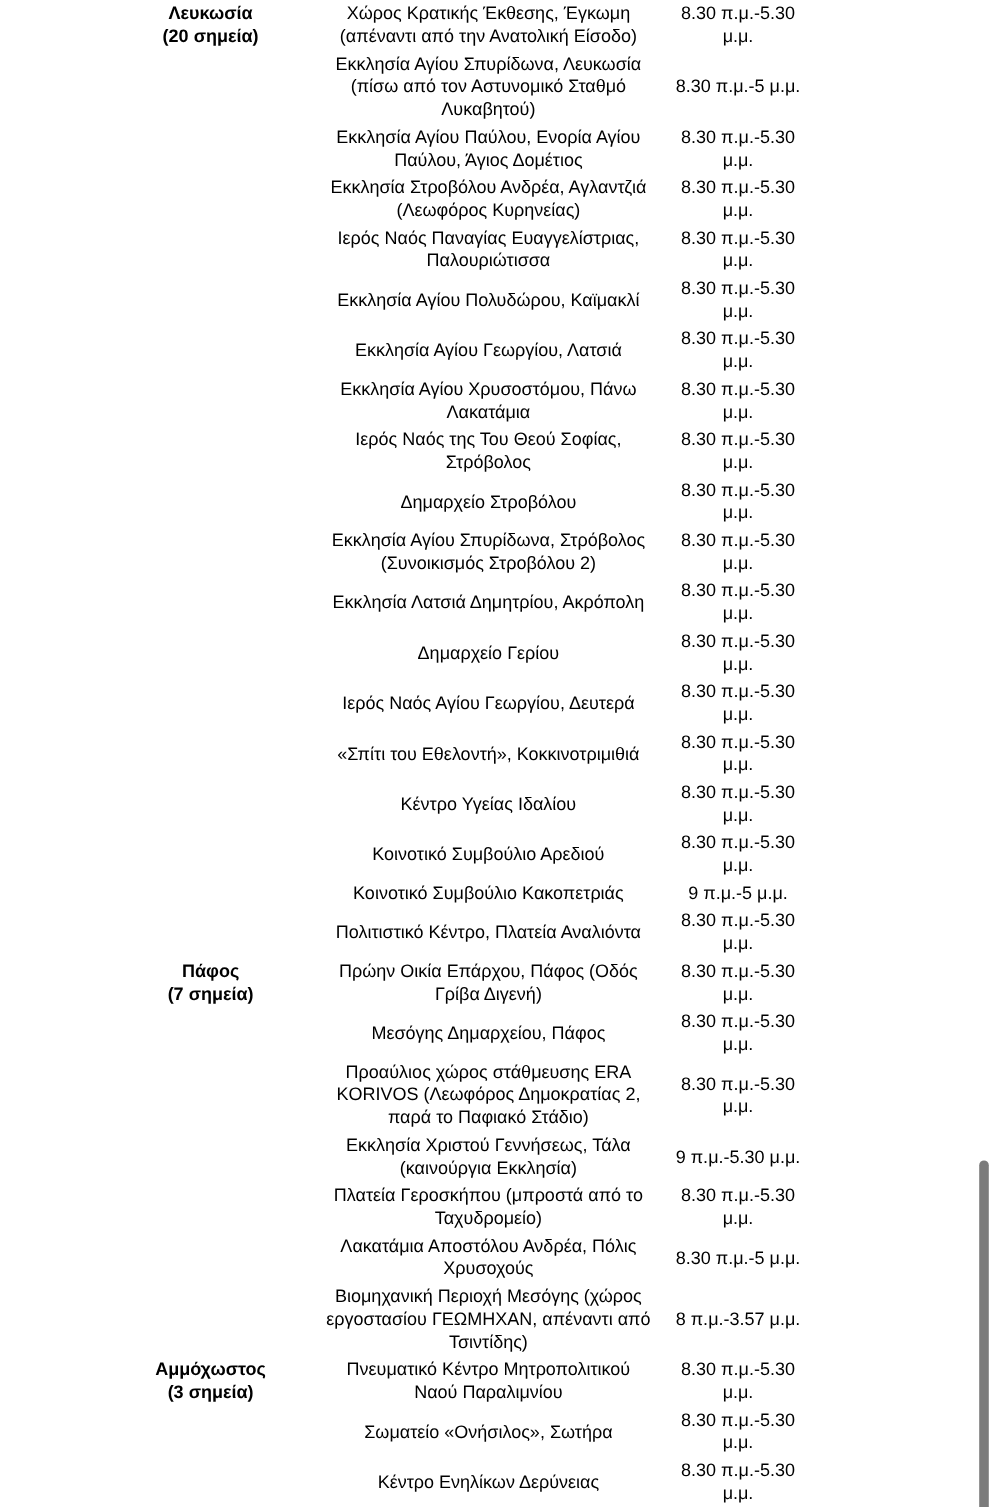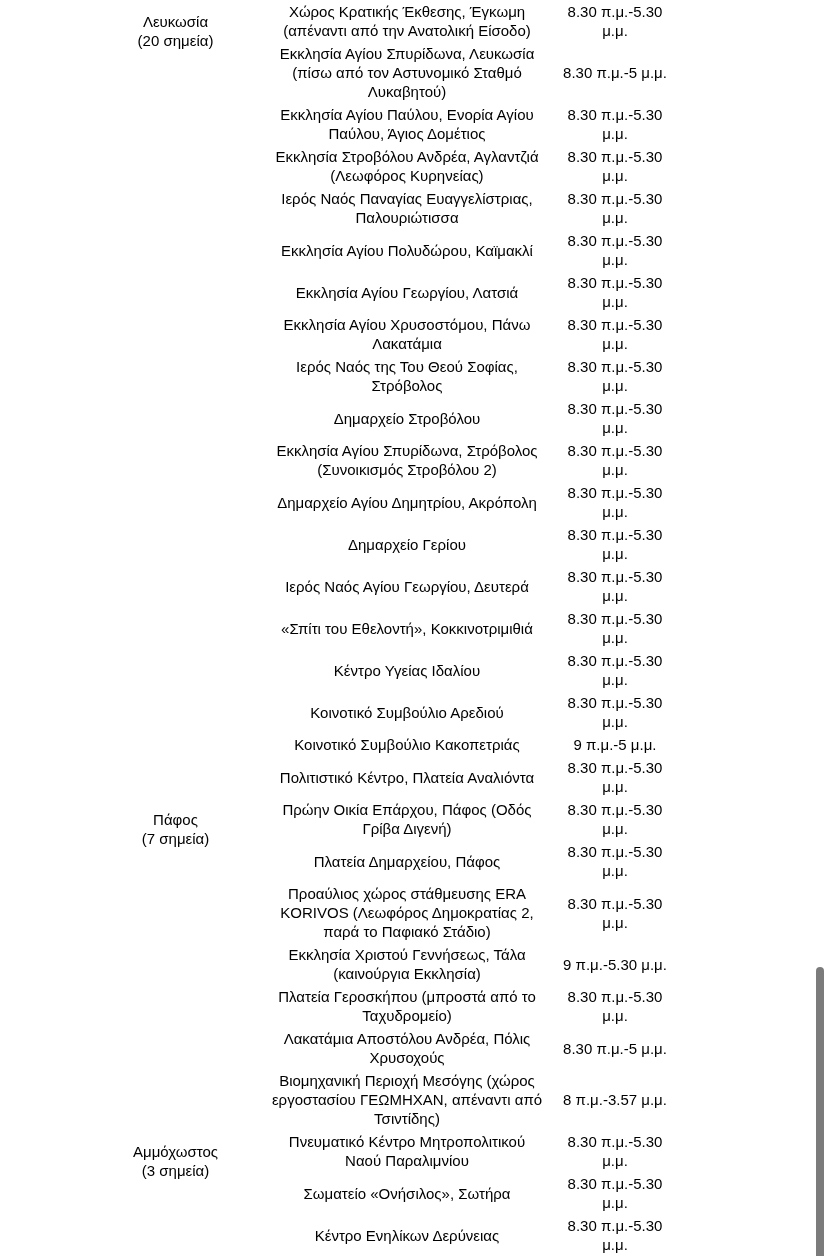--- a/index.html
+++ b/index.html
@@ -26,23 +26,23 @@
   col.c-hours { width: 128px; }
   td {
     font-size: 15px;
     line-height: 19px;
     text-align: center;
     vertical-align: middle;
     padding: 2px 8px;
     word-wrap: break-word;
   }
   td.region-cell {
-    font-weight: normal;
+    font-weight: bold;
     vertical-align: top;
-    padding-top: 12px;
+    padding-top: 2px;
   }
   .scrollbar-track {
     position: absolute;
     top: 0;
     right: 0;
     width: 16px;
     height: 1256px;
     background: transparent;
   }
   .scrollbar-thumb {
@@ -106,21 +106,21 @@
   </tr>
       <tr>
     <td class="loc-cell">Δημαρχείο Στροβόλου</td>
     <td class="hrs-cell">8.30 π.μ.-5.30 μ.μ.</td>
   </tr>
       <tr>
     <td class="loc-cell">Εκκλησία Αγίου Σπυρίδωνα, Στρόβολος (Συνοικισμός Στροβόλου 2)</td>
     <td class="hrs-cell">8.30 π.μ.-5.30 μ.μ.</td>
   </tr>
       <tr>
-    <td class="loc-cell">Δημαρχείο Αγίου Δημητρίου, Ακρόπολη</td>
+    <td class="loc-cell">Εκκλησία Λατσιά Δημητρίου, Ακρόπολη</td>
     <td class="hrs-cell">8.30 π.μ.-5.30 μ.μ.</td>
   </tr>
       <tr>
     <td class="loc-cell">Δημαρχείο Γερίου</td>
     <td class="hrs-cell">8.30 π.μ.-5.30 μ.μ.</td>
   </tr>
       <tr>
     <td class="loc-cell">Ιερός Ναός Αγίου Γεωργίου, Δευτερά</td>
     <td class="hrs-cell">8.30 π.μ.-5.30 μ.μ.</td>
   </tr>
@@ -146,21 +146,21 @@
   </tr>
       <tr>
     <td class="region-cell" rowspan="7">
           <div>Πάφος</div>
           <div>(7 σημεία)</div>
         </td>
         <td class="loc-cell">Πρώην Οικία Επάρχου, Πάφος (Οδός Γρίβα Διγενή)</td>
     <td class="hrs-cell">8.30 π.μ.-5.30 μ.μ.</td>
   </tr>
       <tr>
-    <td class="loc-cell">Πλατεία Δημαρχείου, Πάφος</td>
+    <td class="loc-cell">Μεσόγης Δημαρχείου, Πάφος</td>
     <td class="hrs-cell">8.30 π.μ.-5.30 μ.μ.</td>
   </tr>
       <tr>
     <td class="loc-cell">Προαύλιος χώρος στάθμευσης ERA KORIVOS (Λεωφόρος Δημοκρατίας 2, παρά το Παφιακό Στάδιο)</td>
     <td class="hrs-cell">8.30 π.μ.-5.30 μ.μ.</td>
   </tr>
       <tr>
     <td class="loc-cell">Εκκλησία Χριστού Γεννήσεως, Τάλα (καινούργια Εκκλησία)</td>
     <td class="hrs-cell">9 π.μ.-5.30 μ.μ.</td>
   </tr>

